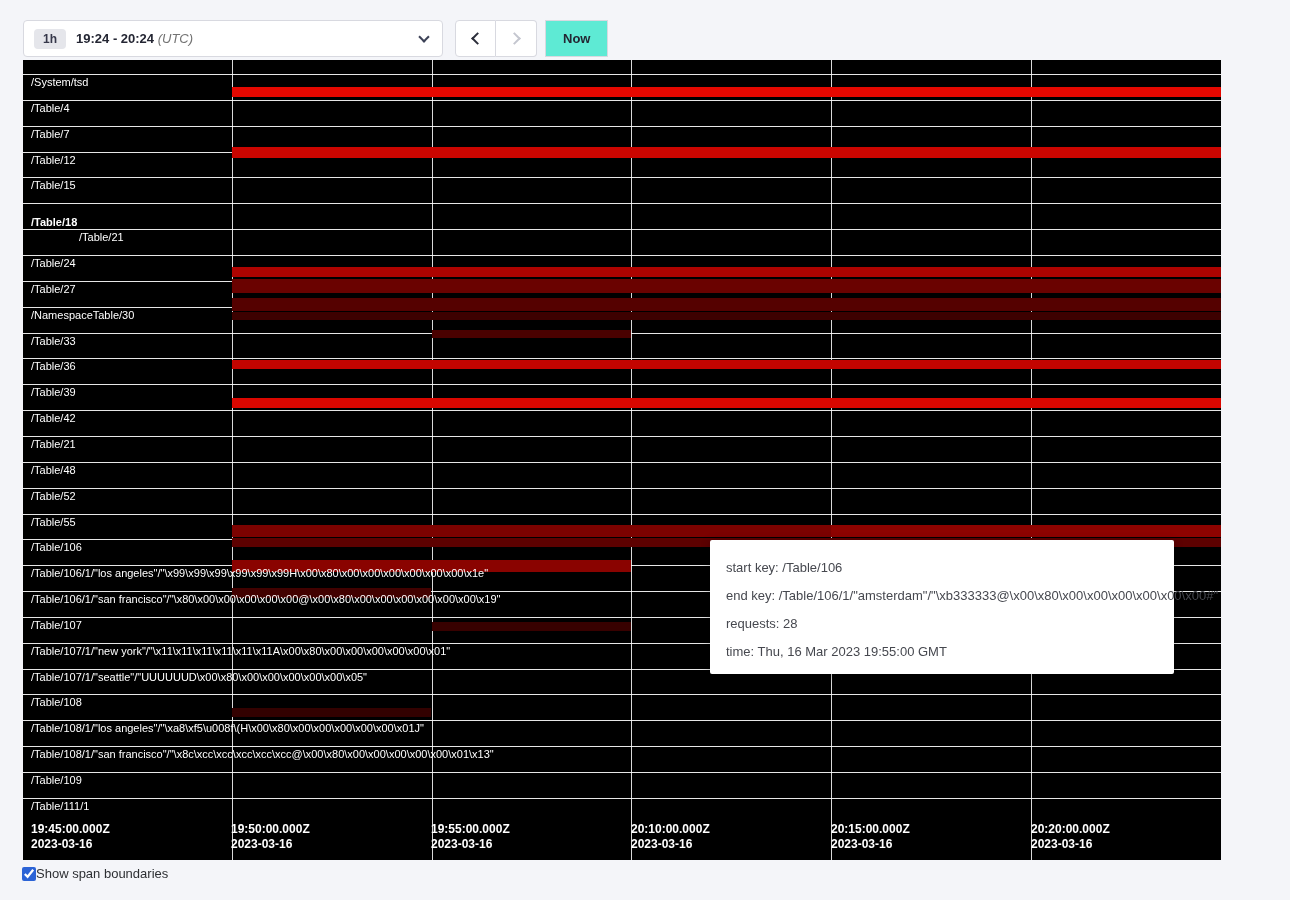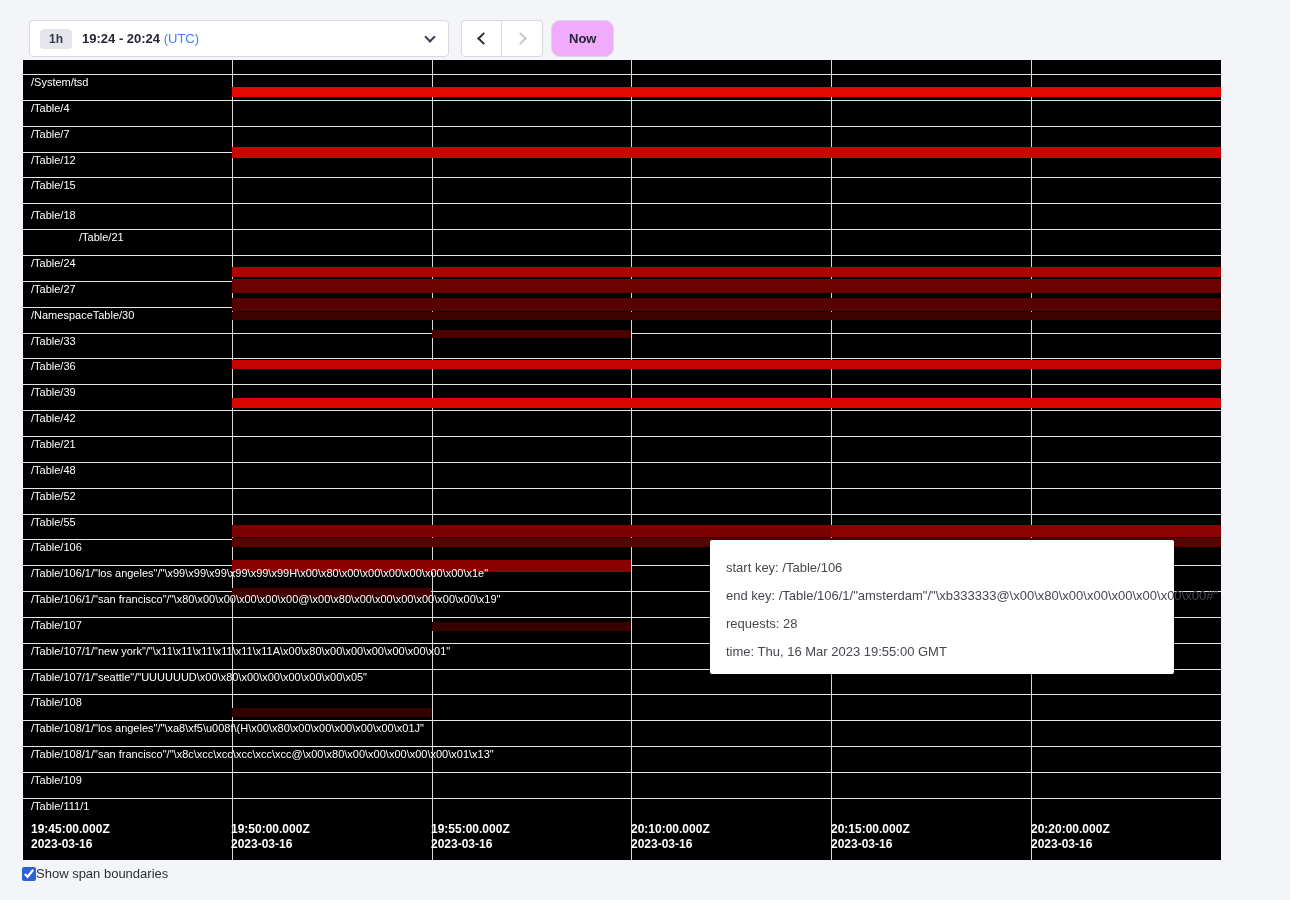--- a/index.html
+++ b/index.html
@@ -5,52 +5,52 @@
   * { margin:0; padding:0; box-sizing:border-box; }
   html,body { width:1290px; height:900px; }
   body {
     position:relative;
     background:#f4f5f9;
     font-family:"Liberation Sans", sans-serif;
     overflow:hidden;
   }
 
   
-  .toolbar { position:absolute; top:20px; left:29px; display:flex; align-items:center; }
+  .toolbar { position:absolute; top:20px; left:23px; display:flex; align-items:center; }
   .time-selector {
     width:420px; height:37px; background:#fff; border:1px solid #d8d9e0;
     border-radius:4px; display:flex; align-items:center; padding:0 14px 0 10px;
     gap:10px; cursor:pointer;
   }
   .badge {
     background:#e5e6eb; border-radius:4px; font-size:12px; font-weight:bold;
     color:#35374a; padding:4px 9px; line-height:12px;
   }
   .range { font-size:13px; font-weight:bold; color:#242633; }
-  .tz { font-weight:normal; color:#3b82f6; }
+  .tz { font-weight:normal; color:#737373;font-style:italic; }
   .dd-chev {
     margin-left:auto; width:8px; height:8px;
     border-left:2px solid #3c4257; border-bottom:2px solid #3c4257;
     transform:rotate(-45deg); margin-bottom:4px;
   }
   .nav-group { display:flex; margin-left:12px; }
   .nav {
     width:41px; height:37px; background:#fff; border:1px solid #d8d9e0;
     display:flex; align-items:center; justify-content:center; cursor:pointer;
   }
   .nav.prev { border-radius:4px 0 0 4px; }
   .nav.next { border-radius:0 4px 4px 0; border-left:none; cursor:default; }
   .chev {
     width:9px; height:9px; border-left:2px solid #2b2d3a; border-bottom:2px solid #2b2d3a;
     transform:rotate(45deg); margin-left:3px;
   }
   .next .chev { border-color:#c4c6cf; transform:rotate(225deg); margin-left:-3px; }
   .now-btn {
-    margin-left:8px; height:37px; padding:0 17px; background:#f0abfc;
-    border:1px solid #d8d9e0; border-radius:9px; font-size:13px; font-weight:bold;
+    margin-left:8px; height:37px; padding:0 17px; background:#5eead4;
+    border:1px solid #d8d9e0; border-radius:0; font-size:13px; font-weight:bold;
     color:#242633; cursor:pointer; font-family:"Liberation Sans", sans-serif;
   }
 
   
   .canvas {
     position:absolute; left:23px; top:60px; width:1198px; height:800px;
     background:#000; overflow:hidden; cursor:crosshair;
   }
   .vline { position:absolute; top:0; bottom:0; width:1px; background:rgba(255,255,255,0.85); z-index:1; }
   .hline { position:absolute; left:0; right:0; height:1px; background:rgba(255,255,255,0.9); z-index:1; }
@@ -151,21 +151,21 @@
     <div class="band" style="top: 478px; height: 9px; left: 209px; width: 989px; background: rgb(93, 1, 0);"></div>
     <div class="band" style="top: 500px; height: 12px; left: 209px; width: 399px; background: rgb(138, 3, 0);"></div>
     <div class="band" style="top: 528px; height: 10px; left: 209px; width: 199px; background: rgb(66, 1, 0);"></div>
     <div class="band" style="top: 562px; height: 9px; left: 409px; width: 199px; background: rgb(56, 1, 0);"></div>
     <div class="band" style="top: 648px; height: 9px; left: 209px; width: 199px; background: rgb(51, 1, 0);"></div>
     <div class="row-label" style="top: 16px;">/System/tsd</div>
     <div class="row-label" style="top: 41.9px;">/Table/4</div>
     <div class="row-label" style="top: 67.7px;">/Table/7</div>
     <div class="row-label" style="top: 93.6px;">/Table/12</div>
     <div class="row-label" style="top: 119.4px;">/Table/15</div>
-    <div class="row-label" style="top: 149px;">/Table/18</div>
+    <div class="row-label" style="top: 156px; font-weight: bold;">/Table/18</div>
     <div class="row-label" style="top: 171.1px; margin-left: 48px;">/Table/21</div>
     <div class="row-label" style="top: 197px;">/Table/24</div>
     <div class="row-label" style="top: 222.8px;">/Table/27</div>
     <div class="row-label" style="top: 248.7px;">/NamespaceTable/30</div>
     <div class="row-label" style="top: 274.5px;">/Table/33</div>
     <div class="row-label" style="top: 300.4px;">/Table/36</div>
     <div class="row-label" style="top: 326.2px;">/Table/39</div>
     <div class="row-label" style="top: 352.1px;">/Table/42</div>
     <div class="row-label" style="top: 377.9px;">/Table/21</div>
     <div class="row-label" style="top: 403.8px;">/Table/48</div>

